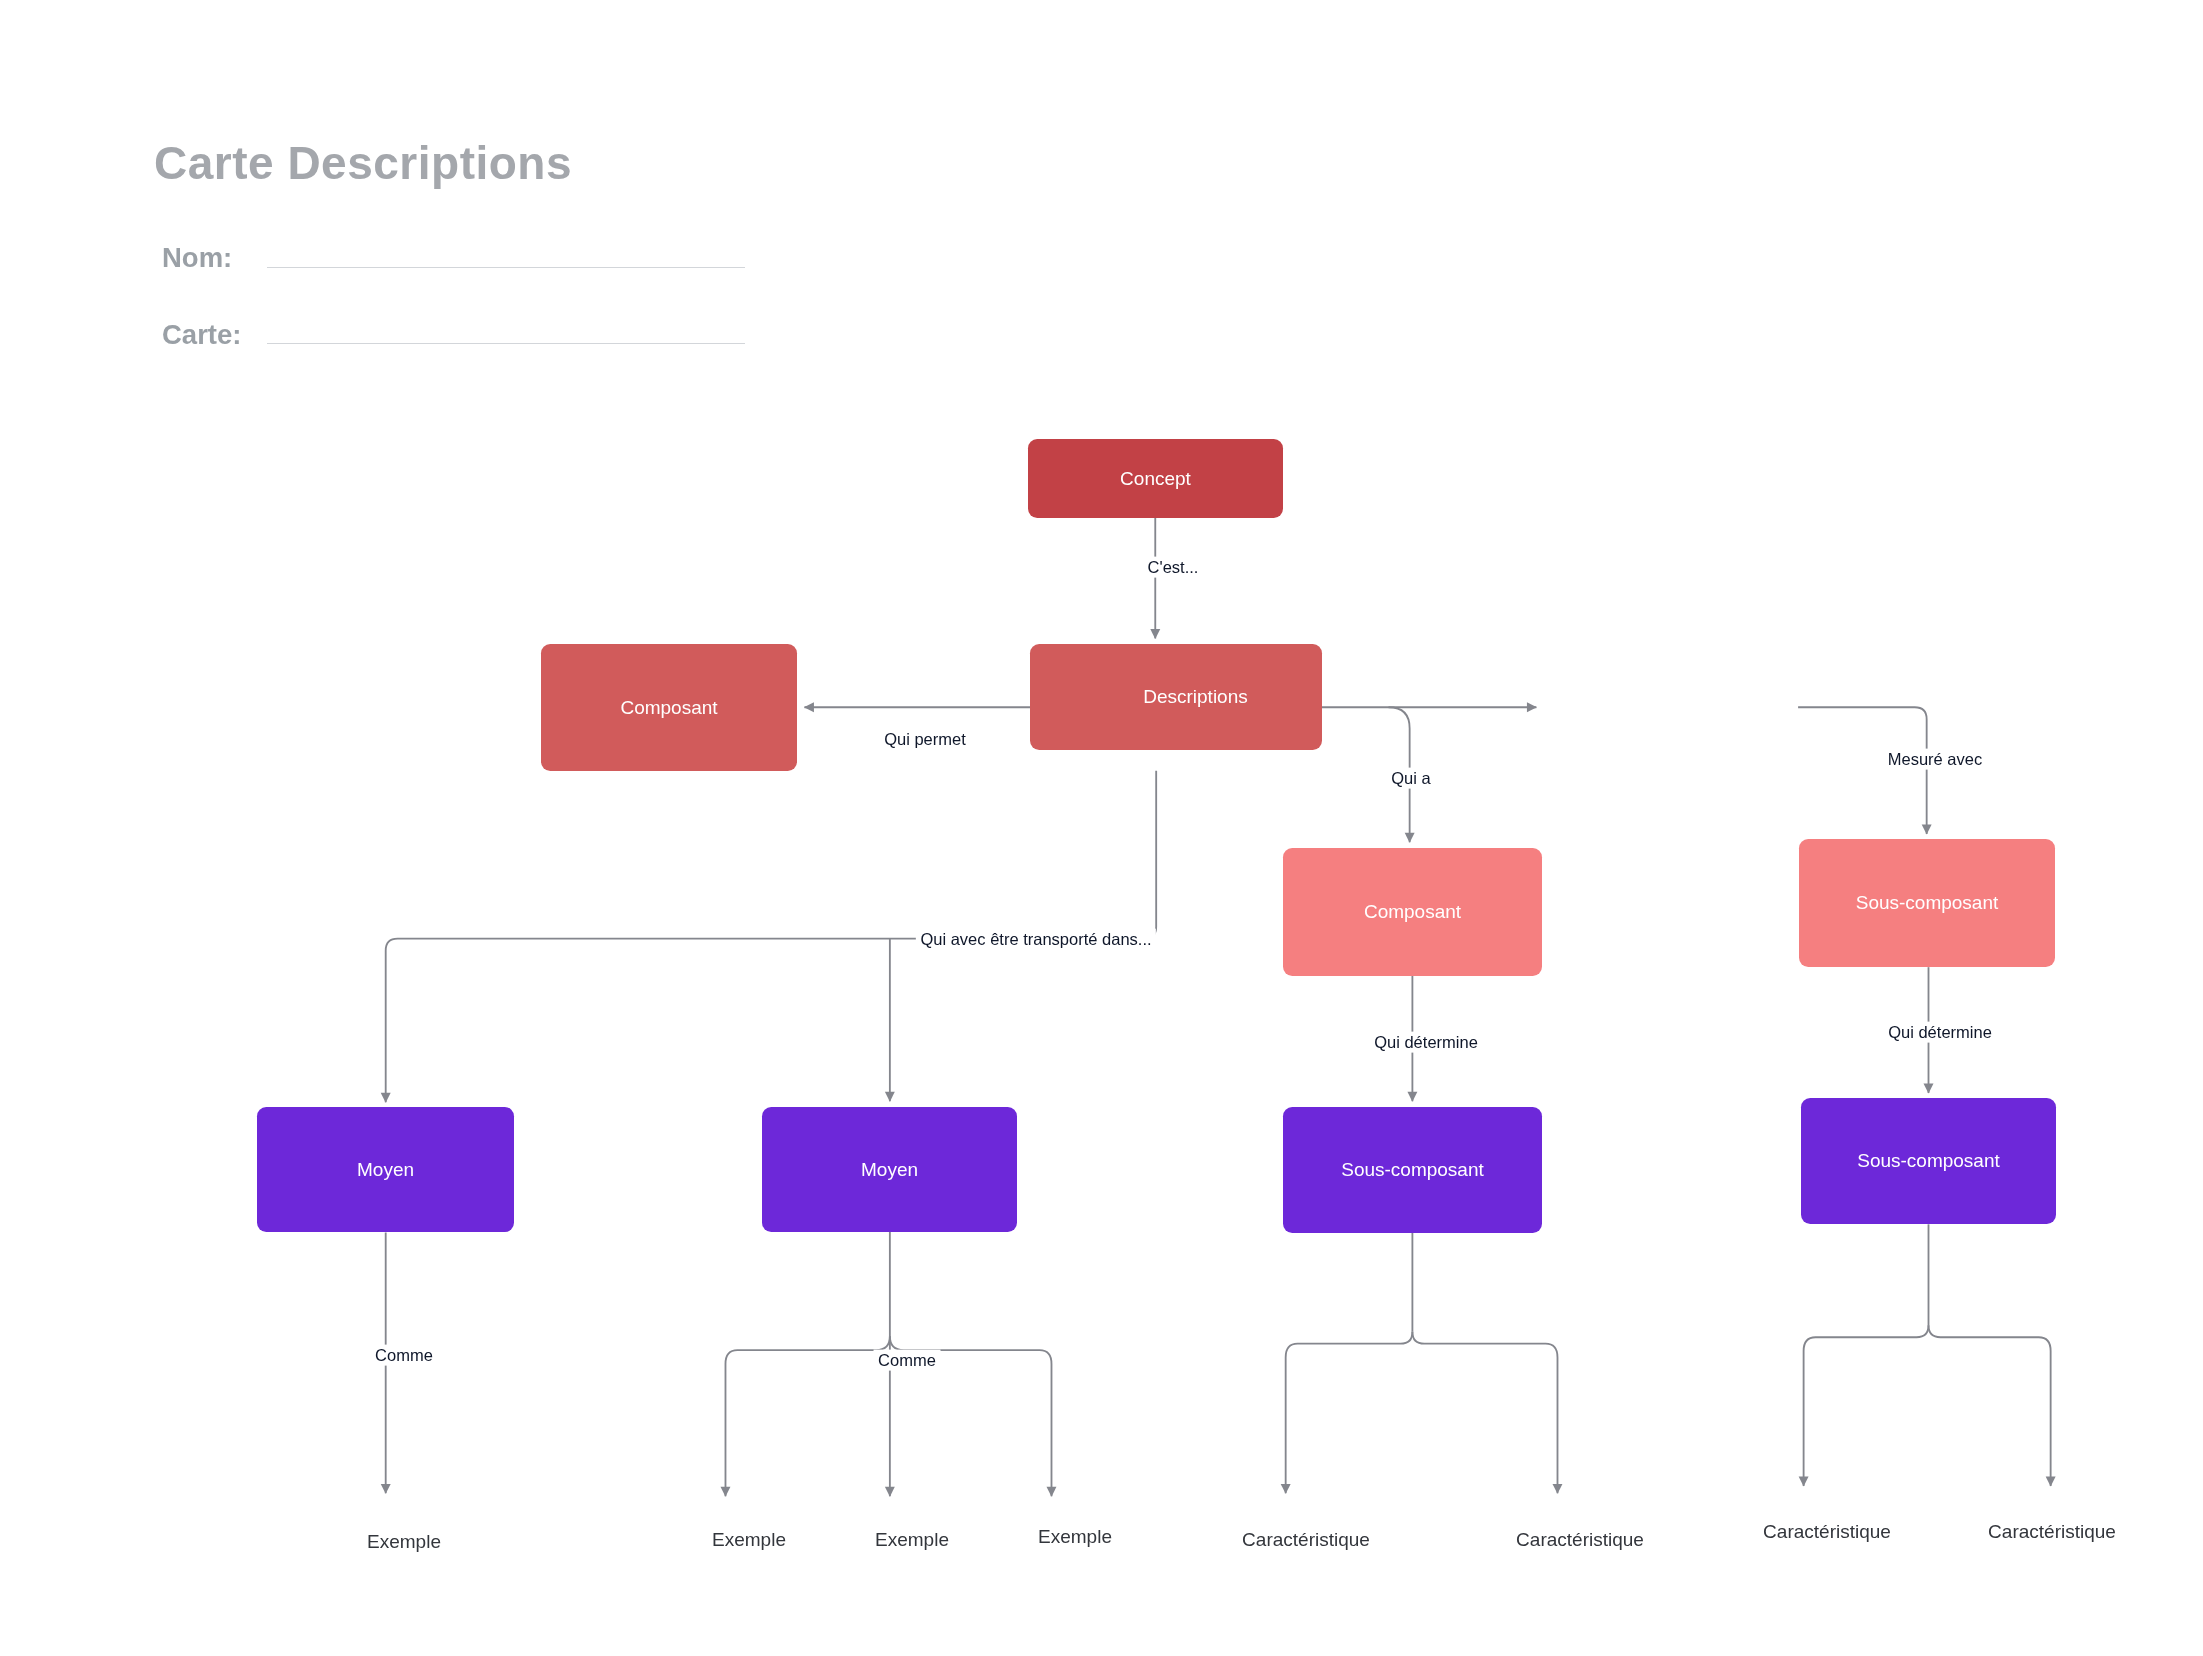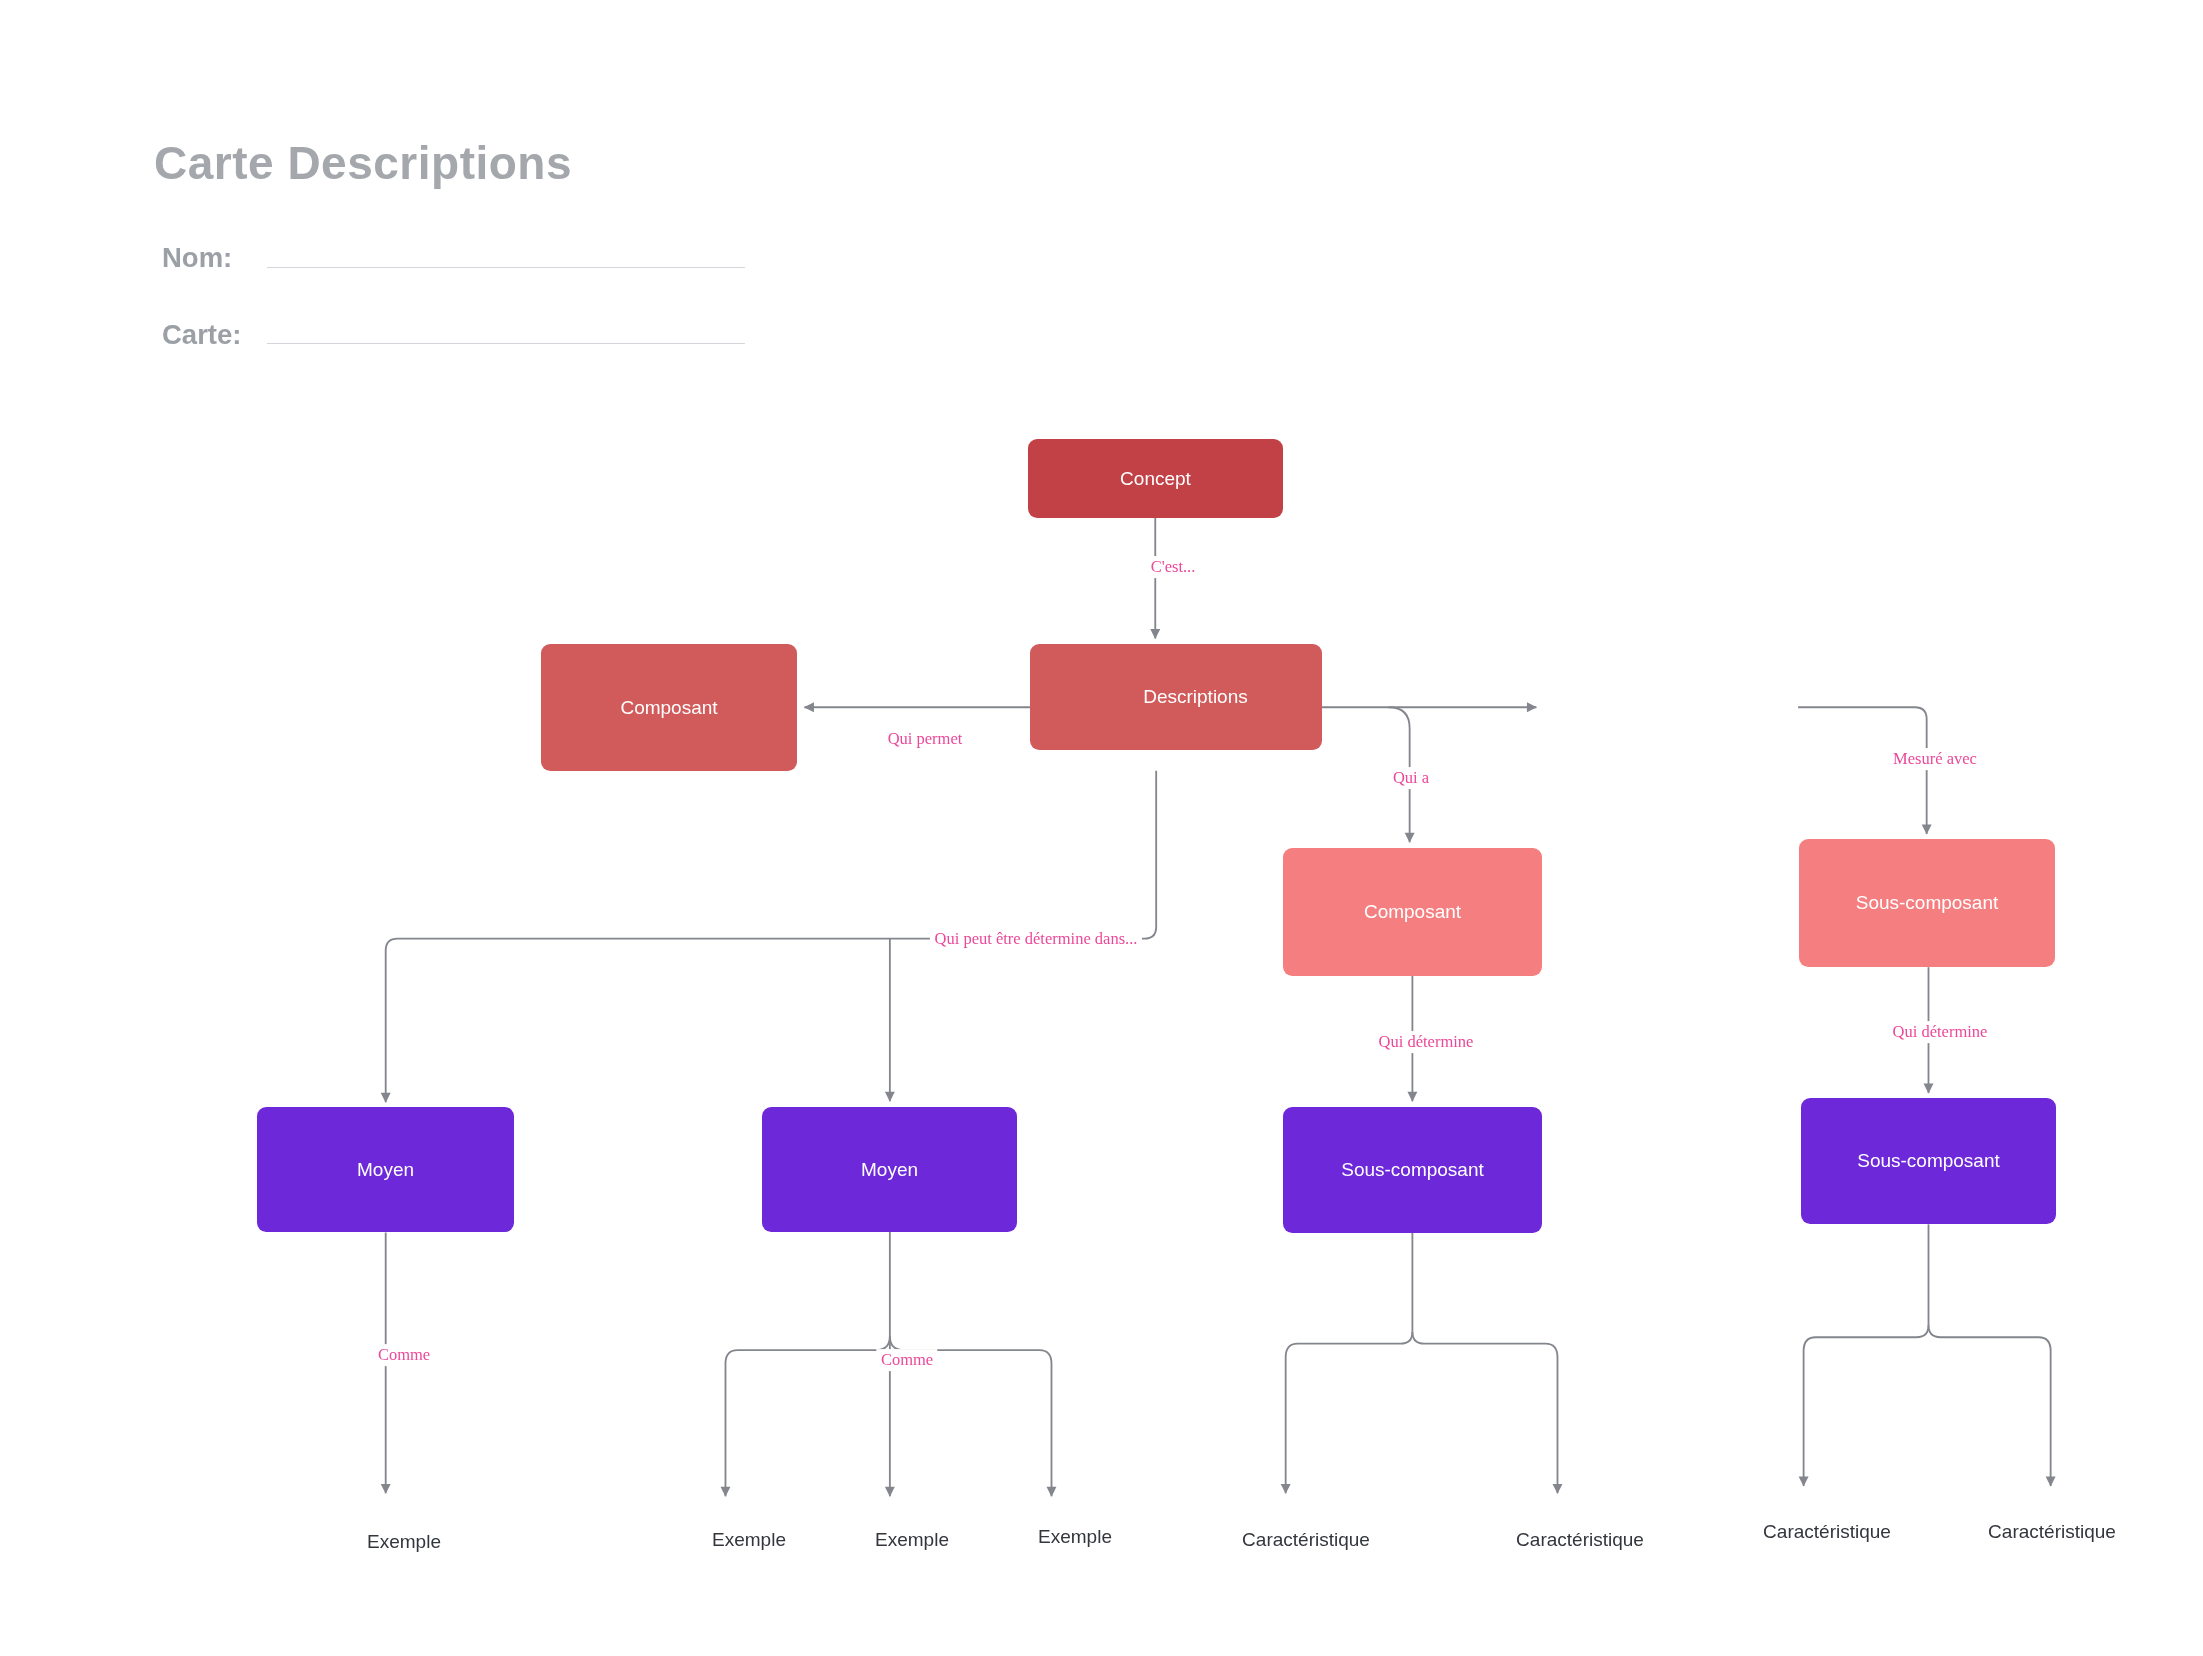--- a/index.html
+++ b/index.html
@@ -49,23 +49,22 @@
   .tier-dark   { background: #c24146; }
   .tier-medium { background: #d15b5b; }
   .tier-salmon { background: #f57f80; }
   .tier-light  { background: #6d28d9; }
   .edge-label {
     position: absolute;
     transform: translate(-50%, -50%);
     background: #ffffff;
     padding: 0.9px 4.6px;
     font-size: 16.5px;
-    color: #ec4899;
+    color: #0f172a;
     white-space: nowrap;
-    font-family: Liberation Serif, serif;
   }
   .leaf-label {
     position: absolute;
     transform: translate(-50%, -50%);
     font-size: 19px;
     color: #33363c;
     white-space: nowrap;
   }
 </style>
 </head>
@@ -135,21 +134,21 @@
     <span>Sous-composant</span>
   </div>
   <div class="node tier-light" style="left:1801px; top:1098px; width:255px; height:126px;">
     <span>Sous-composant</span>
   </div>
 
   <span class="edge-label" style="left:1173px; top:567px;">C'est...</span>
   <span class="edge-label" style="left:925px; top:707px;margin-top:32px;">Qui permet</span>
   <span class="edge-label" style="left:1411px; top:778px;">Qui a</span>
   <span class="edge-label" style="left:1935px; top:759px;">Mesuré avec</span>
-  <span class="edge-label" style="left:1036px; top:939px;">Qui peut être détermine dans...</span>
+  <span class="edge-label" style="left:1036px; top:939px;">Qui avec être transporté dans...</span>
   <span class="edge-label" style="left:1426px; top:1042px;">Qui détermine</span>
   <span class="edge-label" style="left:1940px; top:1032px;">Qui détermine</span>
   <span class="edge-label" style="left:404px; top:1355px;">Comme</span>
   <span class="edge-label" style="left:907px; top:1360px;">Comme</span>
 
   <span class="leaf-label" style="left:404px; top:1542px;">Exemple</span>
   <span class="leaf-label" style="left:749px; top:1540px;">Exemple</span>
   <span class="leaf-label" style="left:912px; top:1540px;">Exemple</span>
   <span class="leaf-label" style="left:1075px; top:1537px;">Exemple</span>
   <span class="leaf-label" style="left:1306px; top:1540px;">Caractéristique</span>

